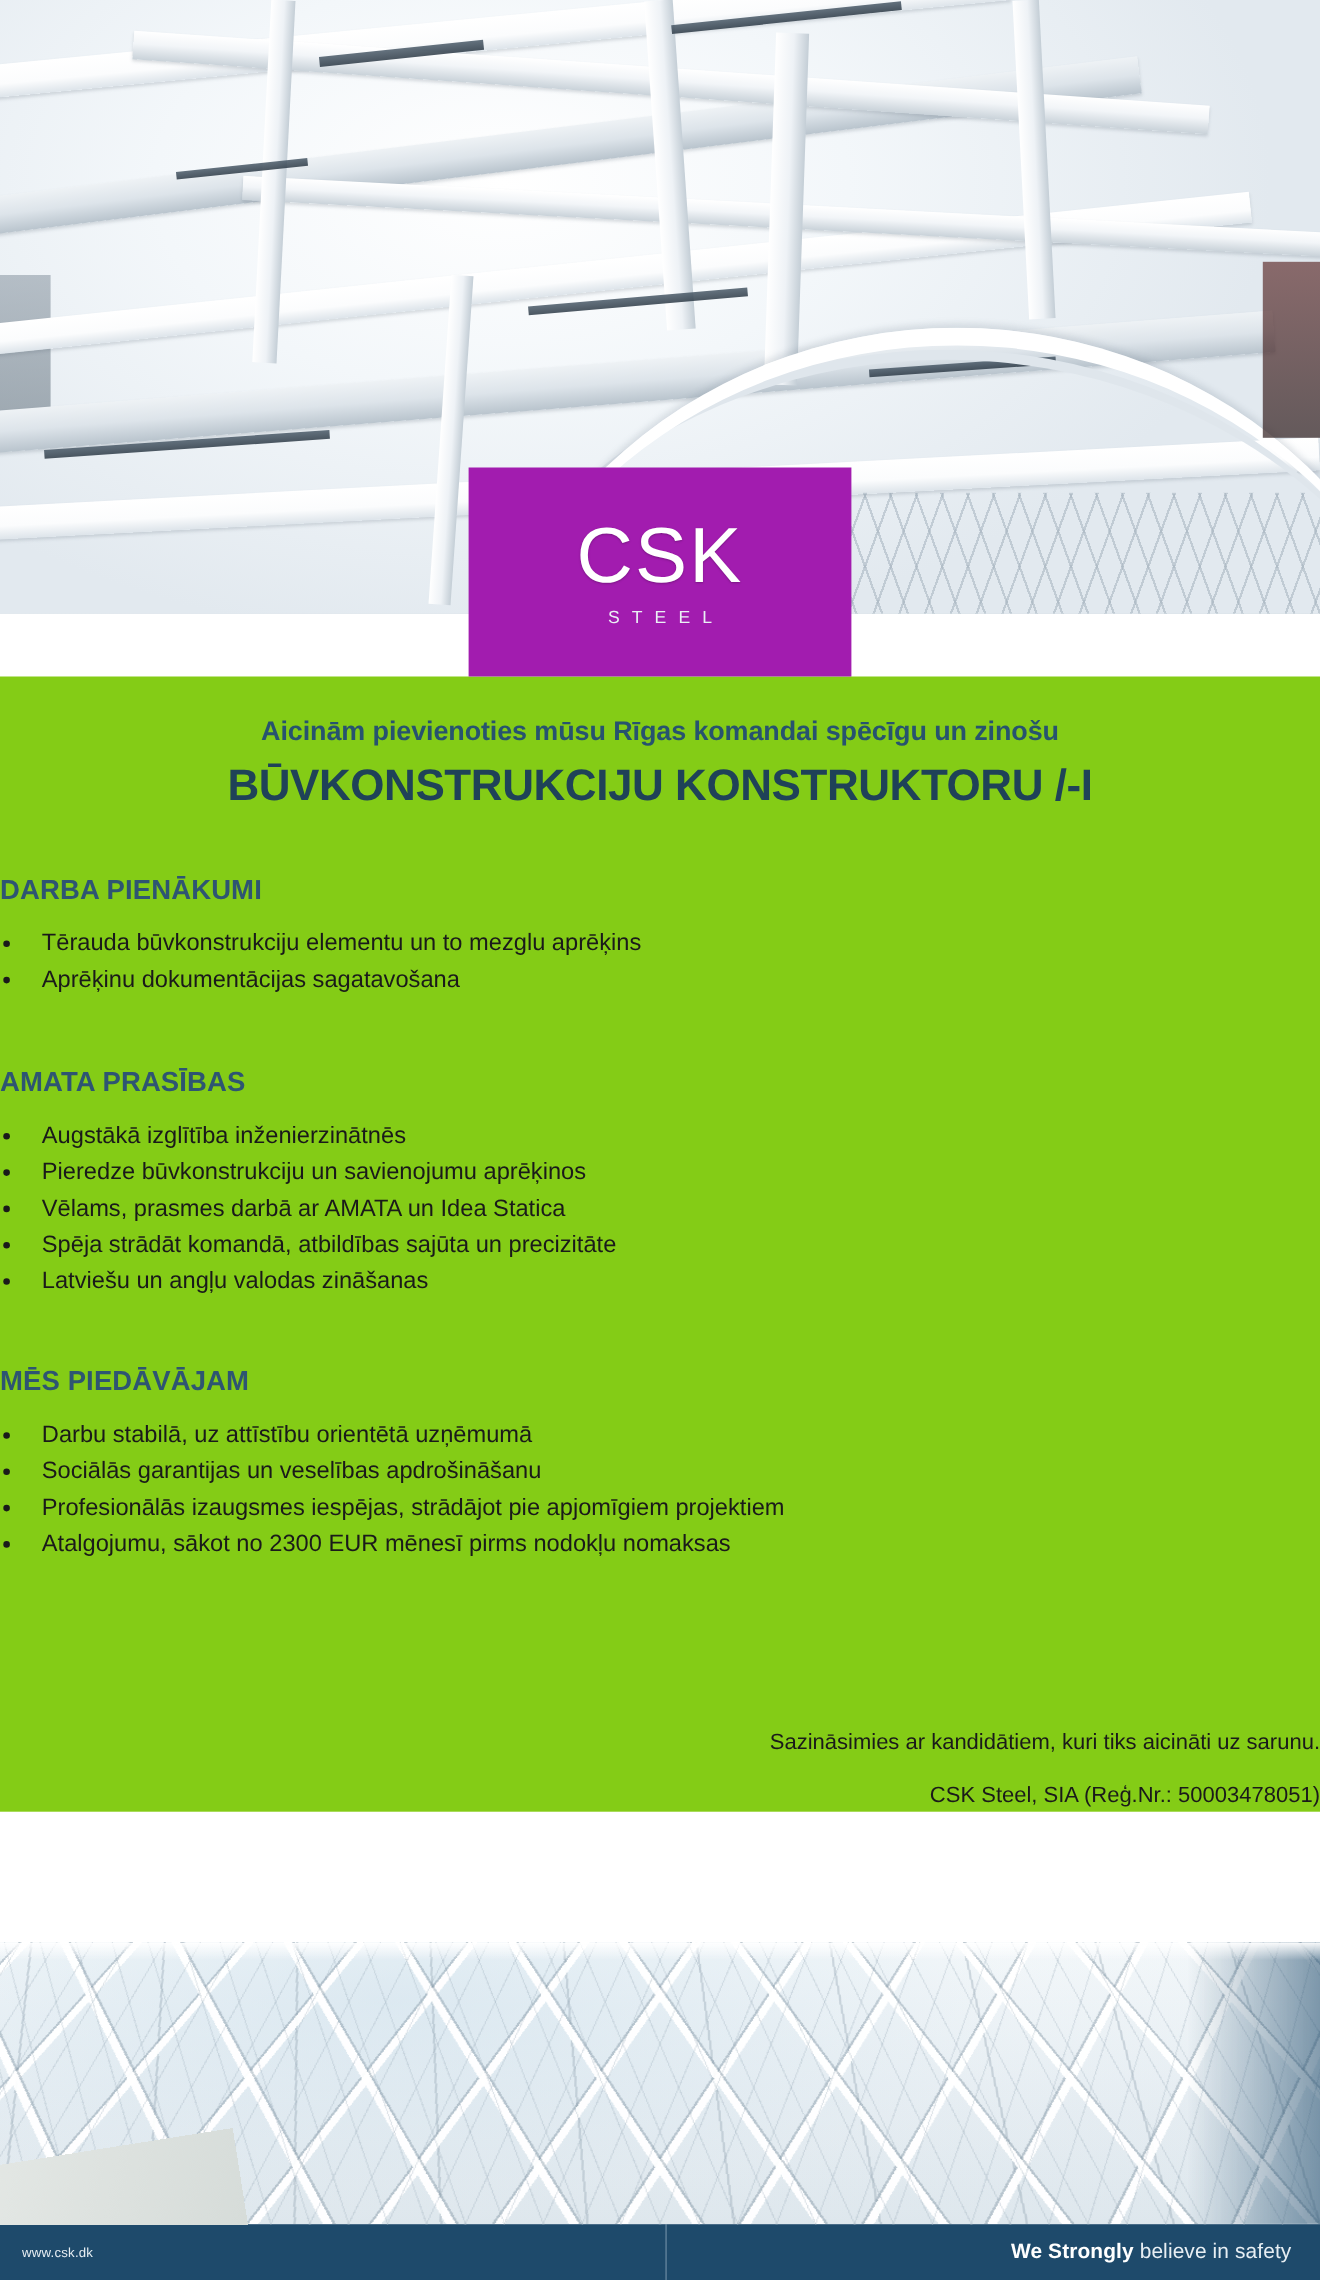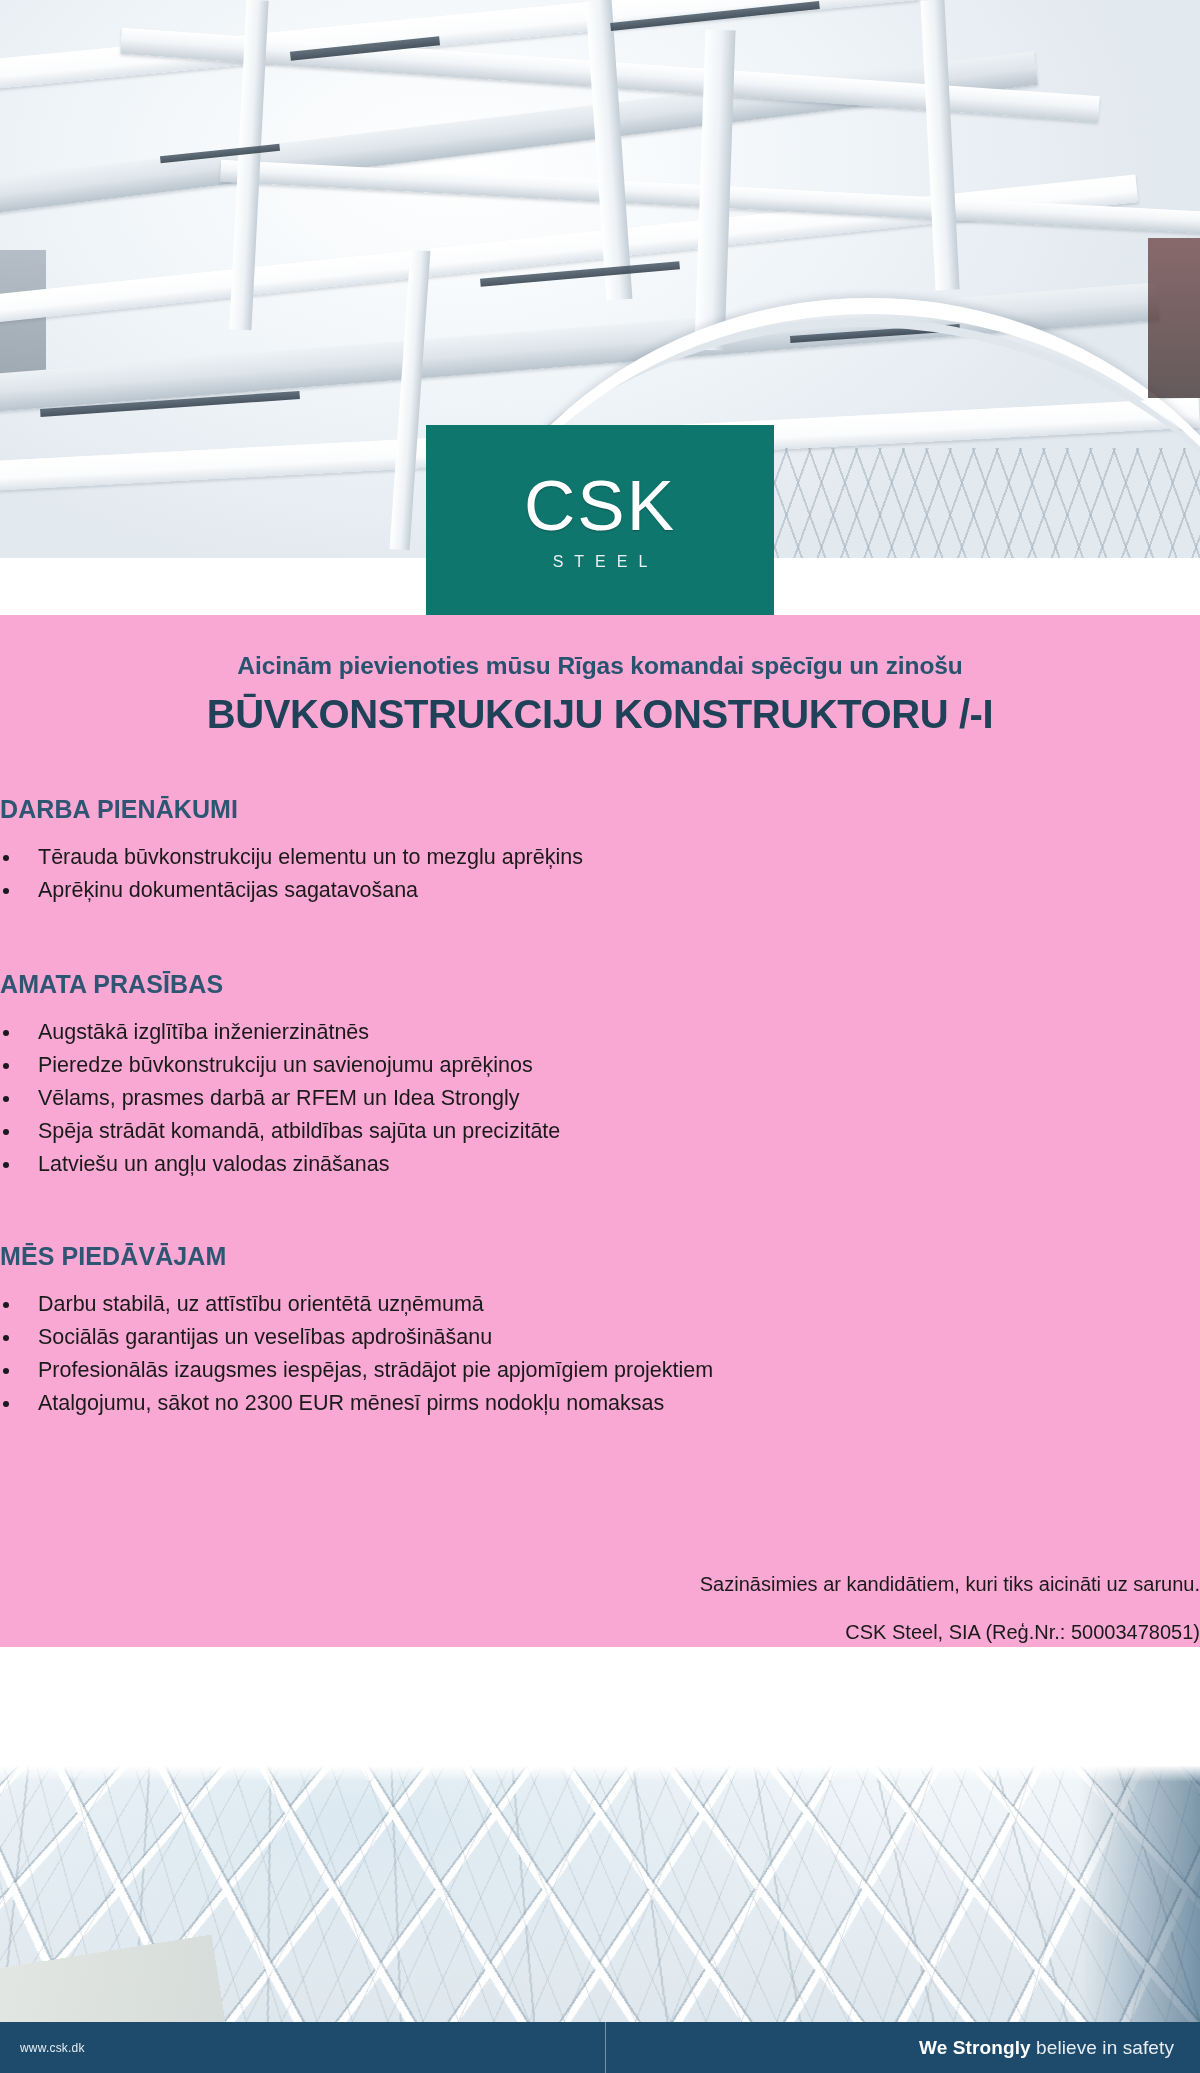--- a/index.html
+++ b/index.html
@@ -110,21 +110,21 @@
     width: 46px; height: 130px;
     background: linear-gradient(180deg, #8f9ba6 0%, #6d7b86 100%);
     opacity: .6;
   }
 
   
   .logo-box {
     position: absolute;
     left: 426px; top: 425px;
     width: 348px; height: 190px;
-    background: #0f766e;
+    background: #a21caf;
     display: flex;
     flex-direction: column;
     align-items: center;
     justify-content: center;
     z-index: 5;
     text-align: center;
   }
   .logo-csk {
     color: #ffffff;
     font-size: 71px;
@@ -142,21 +142,21 @@
     margin-top: 12px;
     padding-left: 11px;
     font-family: "Liberation Sans", sans-serif;
   }
 
   
   .content {
     position: absolute;
     left: 0; top: 615px;
     width: 1200px;
-    background: #f9a8d4;
+    background: #84cc16;
   }
 
   .kicker {
     text-align: center;
     color: #27536f;
     font-size: 24.5px;
     font-weight: bold;
     letter-spacing: -0.1px;
     padding-top: 37px;
   }
@@ -356,21 +356,21 @@
         </ul>
       </div>
 
       <div class="gap-a"></div>
 
       <div class="section">
         <div class="section-title">AMATA PRASĪBAS</div>
         <ul class="bullets">
           <li>Augstākā izglītība inženierzinātnēs</li>
           <li>Pieredze būvkonstrukciju un savienojumu aprēķinos</li>
-          <li>Vēlams, prasmes darbā ar RFEM un Idea Strongly</li>
+          <li>Vēlams, prasmes darbā ar AMATA un Idea Statica</li>
           <li>Spēja strādāt komandā, atbildības sajūta un precizitāte</li>
           <li>Latviešu un angļu valodas zināšanas</li>
         </ul>
       </div>
 
       <div class="gap-b"></div>
 
       <div class="section">
         <div class="section-title">MĒS PIEDĀVĀJAM</div>
         <ul class="bullets">

